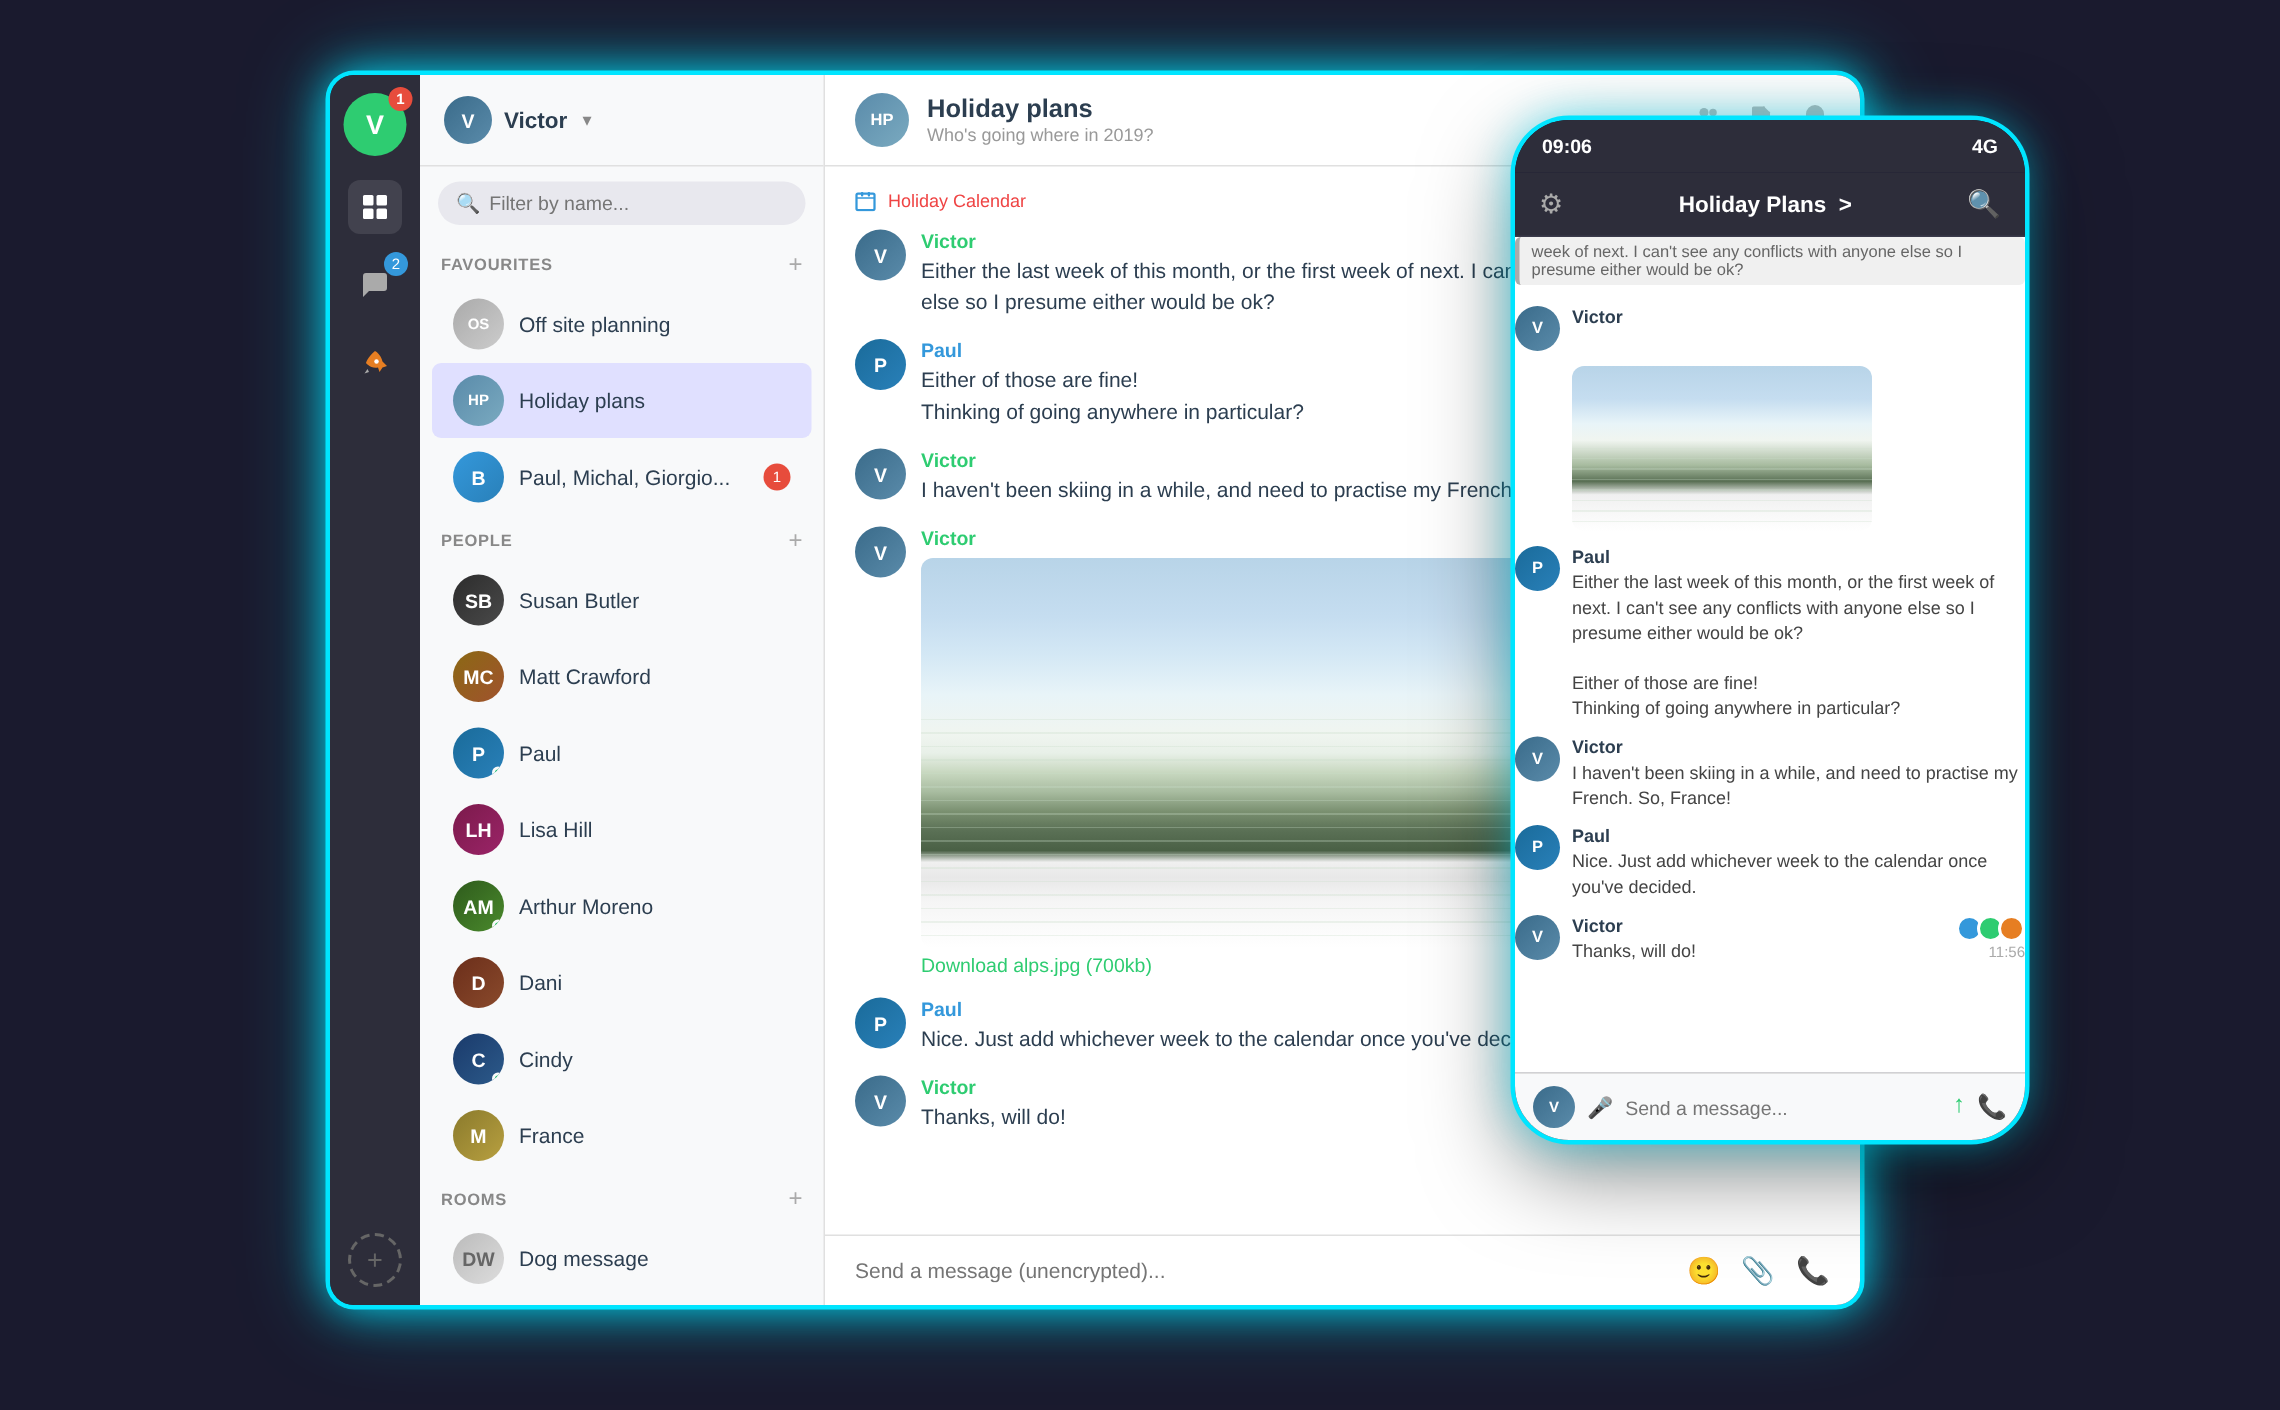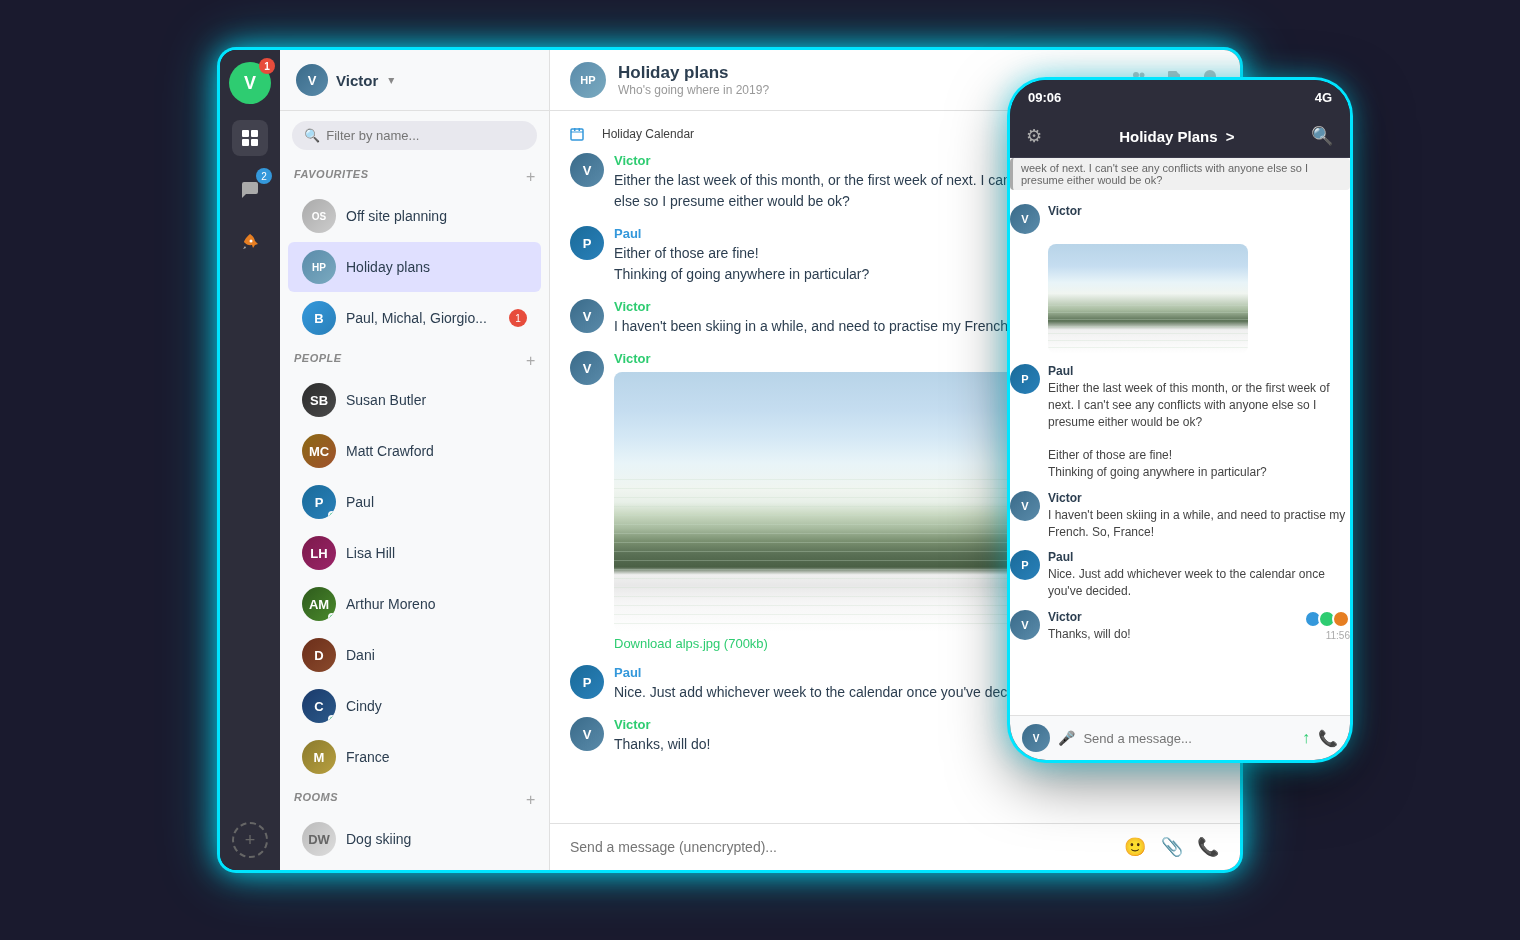--- a/index.html
+++ b/index.html
@@ -172,24 +172,23 @@
       outline: none;
       font-size: 13px;
       color: #4c1d95;
       width: 100%;
     }
 
     .search-icon-sm { color: #999; font-size: 13px; }
 
     .section-header {
       display: flex;
-      align-items: flex-start;
+      align-items: center;
       justify-content: space-between;
       padding: 8px 14px 4px;
-      font-style: italic;
     }
 
     .section-title {
       font-size: 11px;
       font-weight: 700;
       color: #888;
       text-transform: uppercase;
       letter-spacing: 0.5px;
     }
 
@@ -295,23 +294,23 @@
 
     .chat-messages {
       flex: 1;
       overflow-y: auto;
       padding: 12px 20px;
     }
 
     .calendar-pill {
       display: flex;
       align-items: center;
-      gap: 18px;
+      gap: 8px;
       font-size: 12px;
-      color: #404040;
+      color: #ef4444;
       padding: 4px 0;
       margin-bottom: 8px;
       cursor: pointer;
     }
 
     .calendar-pill svg { width: 14px; height: 14px; }
 
     .message-group {
       display: flex;
       gap: 10px;
@@ -772,21 +771,21 @@
 
         <div class="section-header">
           <span class="section-title">ROOMS</span>
           <span class="section-add">+</span>
         </div>
 
         <div class="conv-item">
           <div class="conv-avatar avatar-dog">
             <div class="av-initials" style="color:#666;">DW</div>
           </div>
-          <span class="conv-name">Dog skiing</span>
+          <span class="conv-name">Dog message</span>
         </div>
 
         <div class="conv-item">
           
           
         </div>
 
       </div>
     </div>
 

